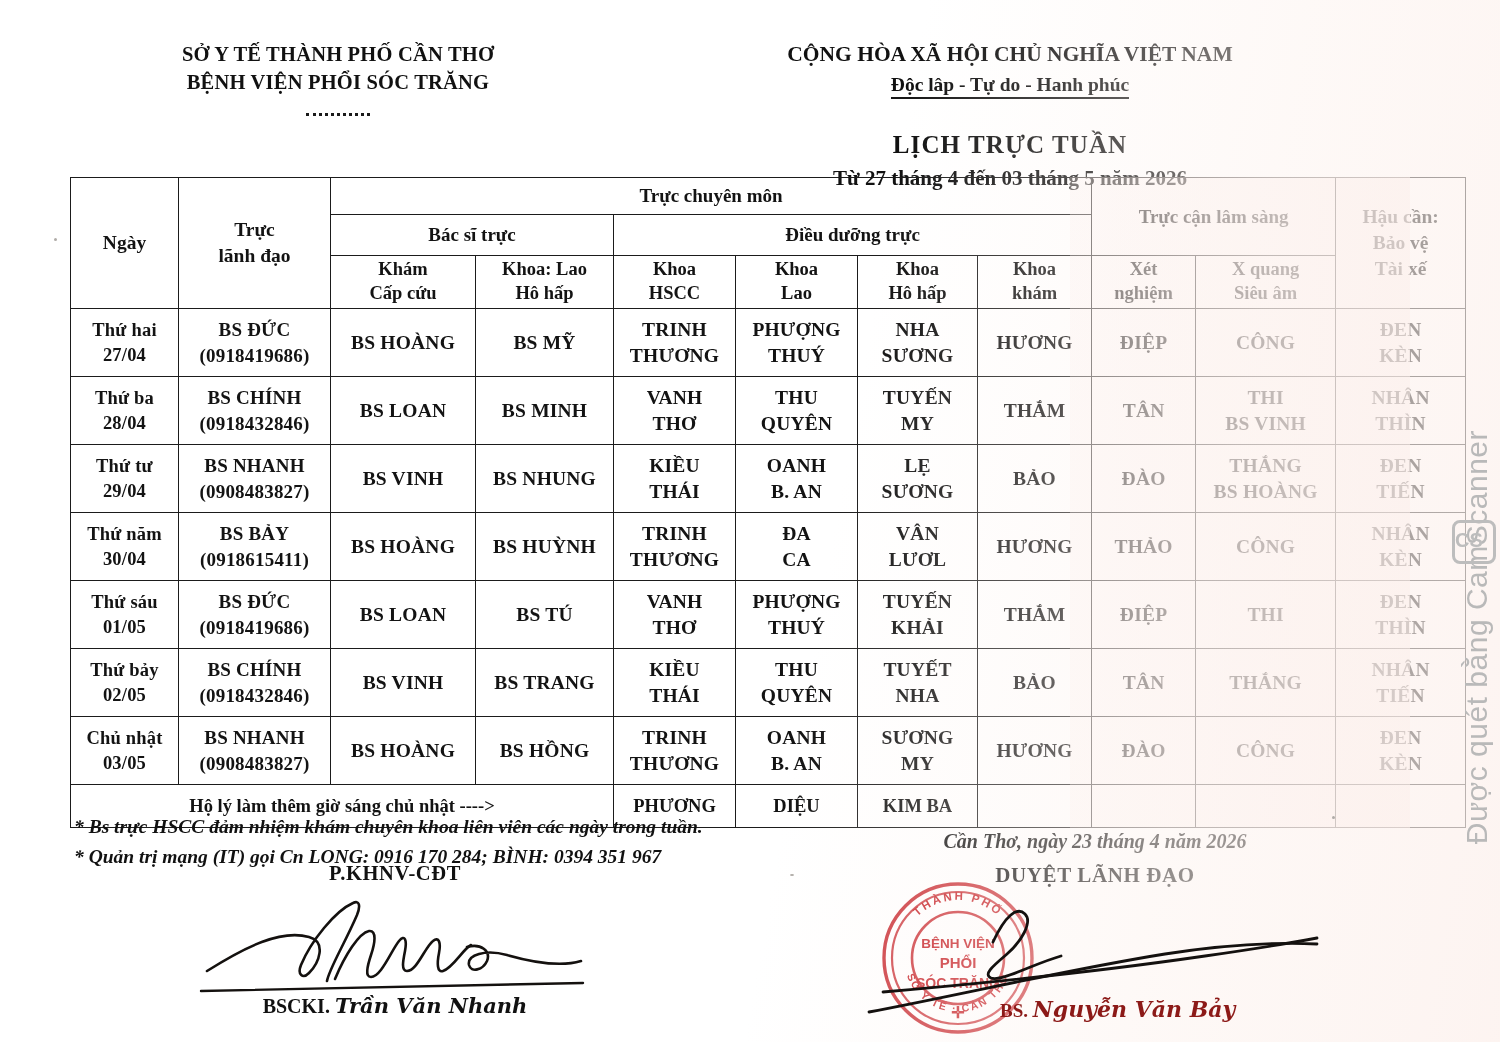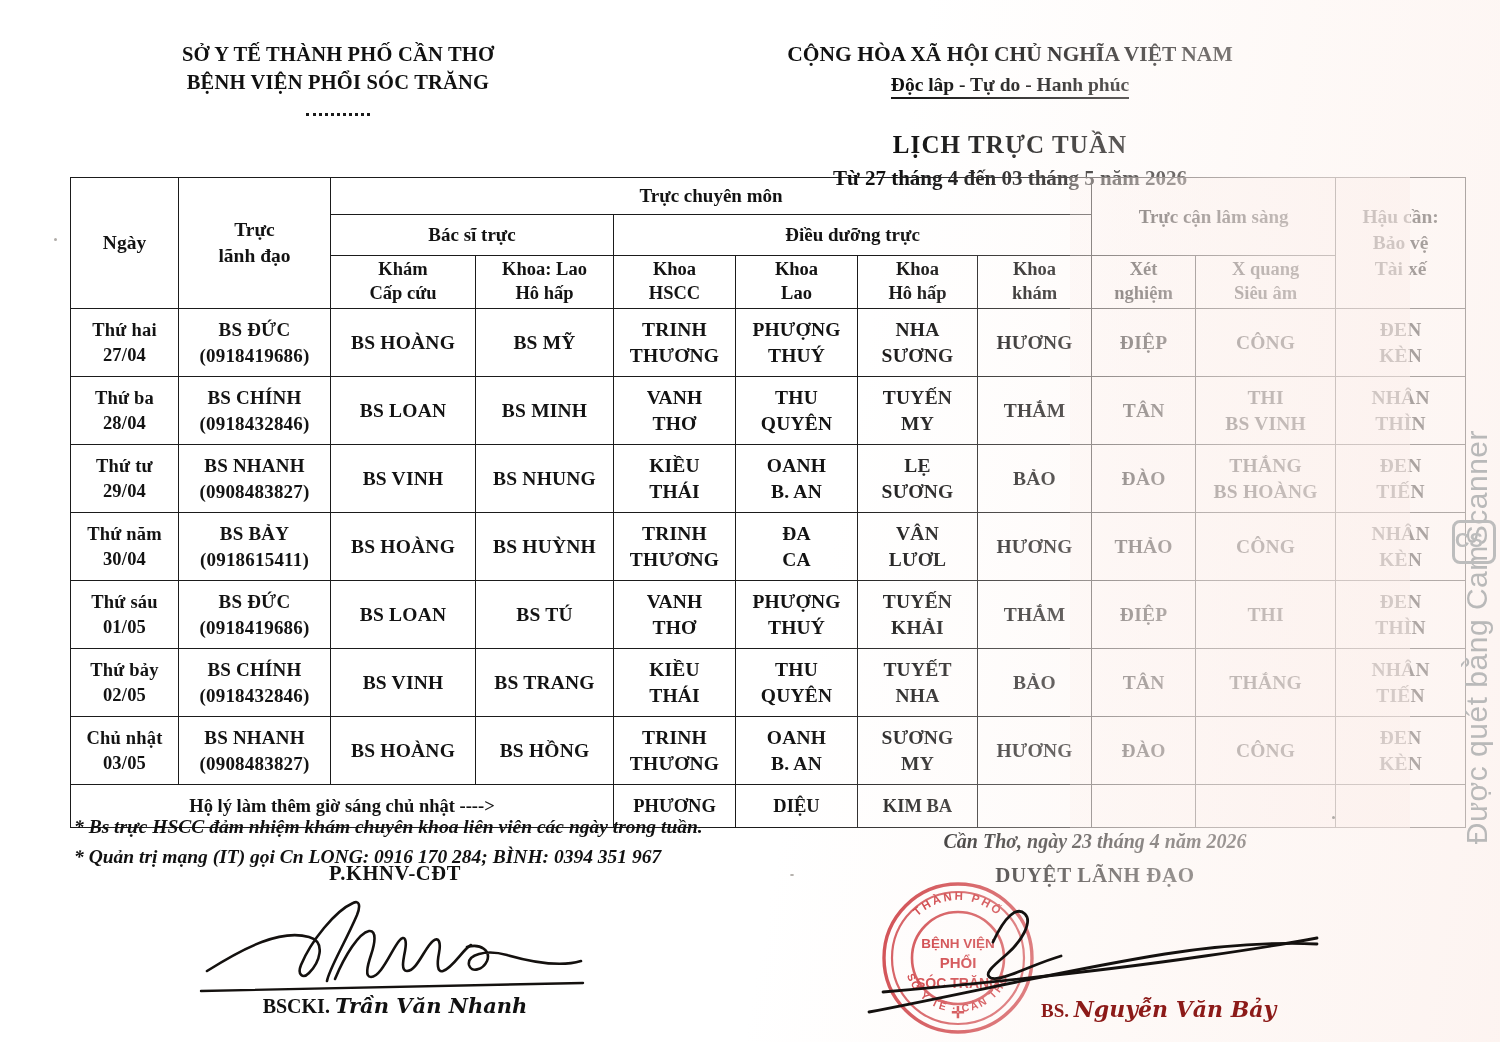--- a/index.html
+++ b/index.html
@@ -241,21 +241,20 @@
   }
   .sig-name-right {
     position: absolute;
     left: 1000px;
     top: 996px;
     font-size: 19px;
     font-weight: bold;
     color: #8c1a18;
     white-space: nowrap;
     z-index: 7;
-    margin-left: 41px;
   }
   .sig-name-right .script {
     font-family: "DejaVu Serif", serif;
     font-style: italic;
     font-size: 22px;
   }
 
   
   .watermark {
     position: absolute;

